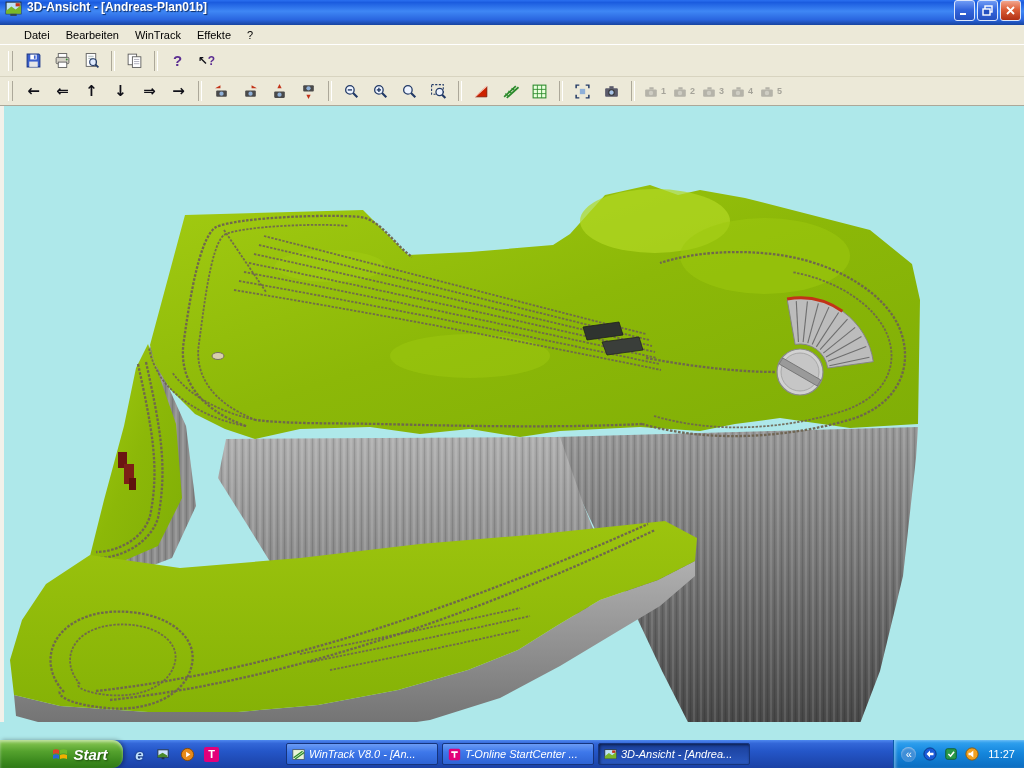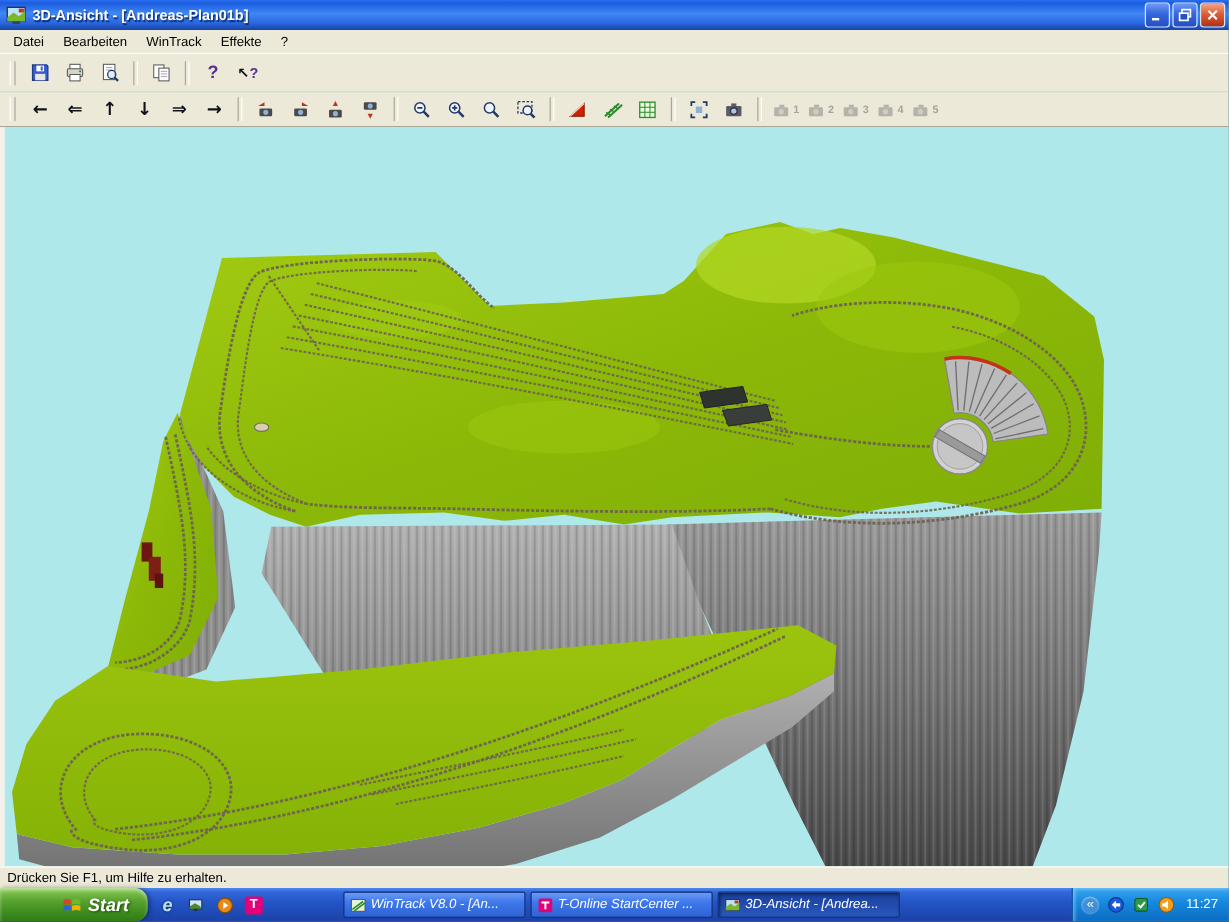--- a/index.html
+++ b/index.html
@@ -2,33 +2,33 @@
 <html><head>
 <meta charset="utf-8">
 <style>
   html,body{margin:0;padding:0;background:#000;}
   #desktop{position:relative;width:1024px;height:768px;overflow:hidden;
     font-family:"Liberation Sans",sans-serif;background:#aee8ea;}
 
   
   .titlebar{position:absolute;top:0;left:0;width:1024px;height:25px;
     background:linear-gradient(180deg,#2a6ff0 0%,#1b5cdf 10%,#3f87f5 45%,#2a66e0 78%,#17449f 100%);
-    display:flex;align-items:center;padding:0 3px;box-sizing:border-box;}
+    display:flex;padding:0 3px;box-sizing:border-box;}
   .appicon{width:17px;height:17px;margin-left:2px;}
   .title-text{color:#fff;font-weight:bold;font-size:12px;flex:1;margin-left:5px;
     text-shadow:1px 1px 1px #0a2a66;white-space:nowrap;}
   .winbtn{width:21px;height:21px;margin-left:2px;border-radius:3px;border:1px solid #dce6fb;
     display:flex;align-items:center;justify-content:center;box-sizing:border-box;}
   .winbtn.minmax{background:linear-gradient(180deg,#6f9bf5,#3566dd 45%,#2450c0);}
   .winbtn.close{background:linear-gradient(180deg,#f2a58d,#dd5f38 45%,#b03015);}
   .winbtn svg{width:13px;height:13px;}
 
   
   .menubar{position:absolute;top:25px;left:0;width:1024px;height:19px;background:#ece9d8;
-    display:flex;align-items:center;font-size:11px;padding-left:3px;box-sizing:border-box;}
+    display:flex;align-items:center;font-size:11px;padding-left:16px;box-sizing:border-box;}
   .menuitem{padding:2px 8px;color:#000;}
 
   
   .toolbar{position:absolute;left:0;width:1024px;background:#ece9d8;display:flex;
     align-items:center;box-sizing:border-box;}
   #toolbar1{top:44px;height:33px;border-top:1px solid #fff;border-bottom:1px solid #d8d4c0;padding-left:8px;}
   #toolbar2{top:77px;height:29px;border-bottom:1px solid #aca899;padding-left:8px;}
   .grip{width:3px;height:20px;margin-right:6px;border-left:1px solid #fff;border-right:1px solid #aca899;}
   .tbtn{width:25px;height:23px;display:flex;align-items:center;justify-content:center;
     border:1px solid transparent;border-radius:2px;margin:0 1px;position:relative;}
@@ -449,23 +449,20 @@
           <path d="M-12.9,-72.9 A74,74 0 0 1 42.4,-60.7" fill="none" stroke="#c23318" stroke-width="3"></path>
           <circle r="23" fill="#d2d2d2" stroke="#8a8a8a" stroke-width="1.2"></circle>
           <circle r="19" fill="#c6c6c6" stroke="#9e9e9e" stroke-width=".8"></circle>
           <rect x="-22" y="-3.5" width="44" height="7" fill="#9a9a9a" stroke="#707070" stroke-width=".8" transform="rotate(30)"></rect>
         </g>
       </g>
     </svg>
   </div>
   <div id="client-edge"></div>
 
-  <div class="statusbar">
-    <span>Drücken Sie F1, um Hilfe zu erhalten.</span>
-  </div>
 
   <div class="taskbar">
     <div class="startbtn">
       <svg viewBox="0 0 16 16">
         <path d="M1 4 C3 3 5 3 7 4 L7 8 C5 7 3 7 1 8 Z" fill="#e0402a"></path>
         <path d="M8 4 C10 3 13 3 15 4 L15 8 C13 7 10 7 8 8 Z" fill="#6fba2c"></path>
         <path d="M1 9 C3 8 5 8 7 9 L7 13 C5 12 3 12 1 13 Z" fill="#2a66d8"></path>
         <path d="M8 9 C10 8 13 8 15 9 L15 13 C13 12 10 12 8 13 Z" fill="#f2b000"></path>
       </svg>
       <span>Start</span>

